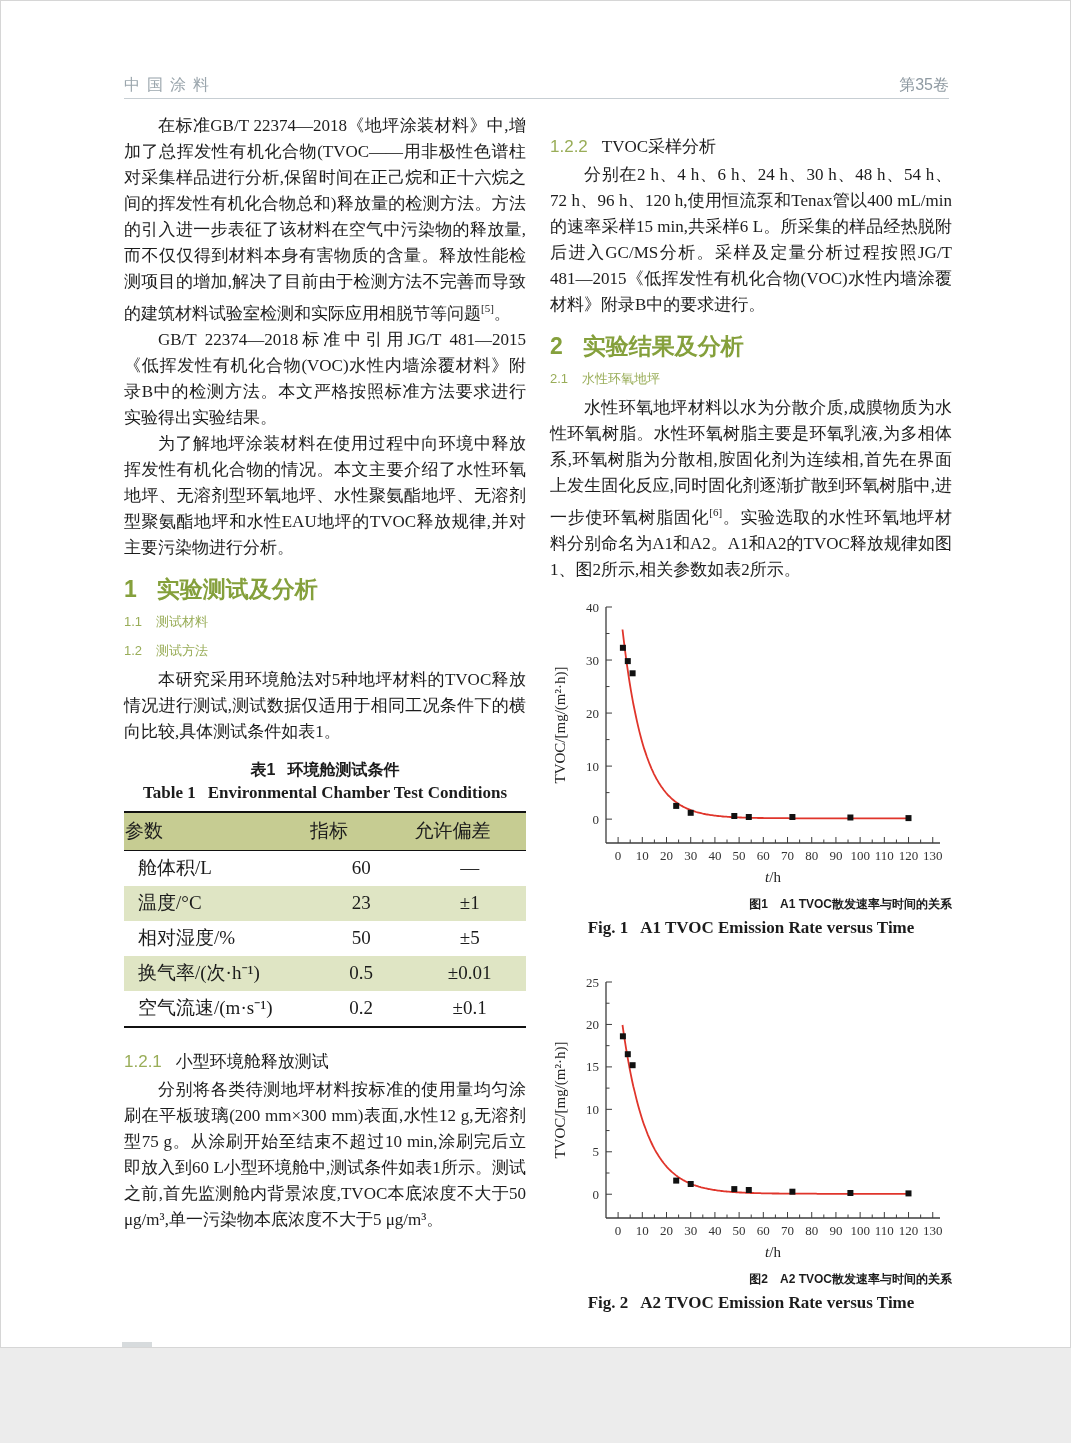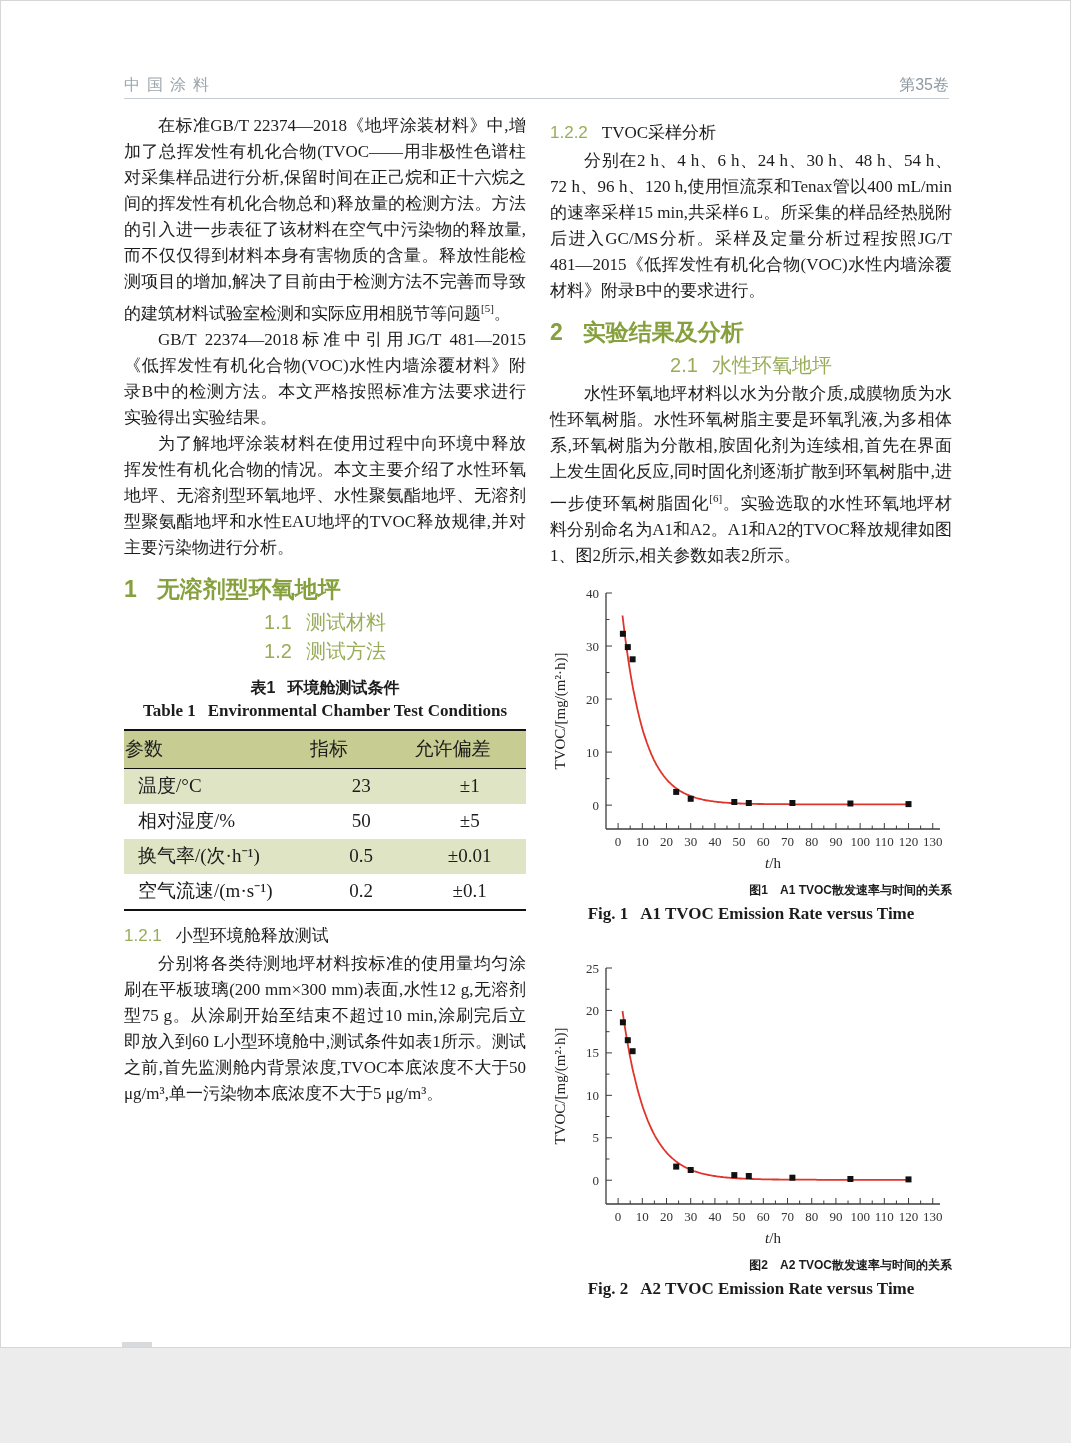--- a/index.html
+++ b/index.html
@@ -15,23 +15,23 @@
   
   .col{position:absolute;top:112px;width:402px;font-size:17px;line-height:26px;text-align:justify;}
   .col.left{left:123px;}
   .col.right{left:549px;}
   .col p{margin:0;text-indent:2em;}
   sup.ref{font-size:11px;}
   h1.sec{display:flex;align-items:baseline;margin:13px 0 6px;color:#85a03c;
          font-family:"Liberation Sans",sans-serif;font-size:23px;font-weight:bold;line-height:30px;}
   h1.sec .num{margin-right:20px;}
   h2.sub{display:flex;margin:5px 0 4px;color:#99ad58;font-family:"Liberation Sans",sans-serif;
-         font-size:20px;font-weight:normal;line-height:24px;justify-content:center;}
+         font-size:13px;font-weight:normal;line-height:24px;}
   h2.sub .num{margin-right:14px;}
-  h3.subsub{display:flex;margin:7px 0 2px;font-size:17px;font-weight:normal;line-height:26px;}
+  h3.subsub{display:flex;margin:21px 0 2px;font-size:17px;font-weight:normal;line-height:26px;}
   h3.subsub .num{color:#99ad58;margin-right:14px;font-family:"Liberation Sans",sans-serif;}
   
   .tbl-cap-zh{margin-top:14px;text-align:center;font-family:"Liberation Sans",sans-serif;
               font-weight:bold;font-size:16px;line-height:22px;}
   .tbl-cap-en{text-align:center;font-weight:bold;font-size:17px;line-height:24px;}
   .cap-label{margin-right:12px;}
   table.cond{width:100%;border-collapse:collapse;margin:6px 0 12px;
              border-top:2.5px solid #111;border-bottom:2.5px solid #111;font-size:19px;}
   table.cond th{background:#c6cc92;font-weight:normal;border-bottom:1.5px solid #111;height:35px;}
   table.cond td{height:33px;text-align:center;}
@@ -64,31 +64,32 @@
   <div class="volume">第35卷</div>
   <div class="head-rule"></div>
 
   <div class="col left">
     <p>在标准GB/T 22374—2018《地坪涂装材料》中,增加了总挥发性有机化合物(TVOC——用非极性色谱柱对采集样品进行分析,保留时间在正己烷和正十六烷之间的挥发性有机化合物总和)释放量的检测方法。方法的引入进一步表征了该材料在空气中污染物的释放量,而不仅仅得到材料本身有害物质的含量。释放性能检测项目的增加,解决了目前由于检测方法不完善而导致的建筑材料试验室检测和实际应用相脱节等问题<sup class="ref">[5]</sup>。</p>
     <p>GB/T 22374—2018标准中引用JG/T 481—2015《低挥发性有机化合物(VOC)水性内墙涂覆材料》附录B中的检测方法。本文严格按照标准方法要求进行实验得出实验结果。</p>
     <p>为了解地坪涂装材料在使用过程中向环境中释放挥发性有机化合物的情况。本文主要介绍了水性环氧地坪、无溶剂型环氧地坪、水性聚氨酯地坪、无溶剂型聚氨酯地坪和水性EAU地坪的TVOC释放规律,并对主要污染物进行分析。</p>
 
     <h1 class="sec">
       <span class="num">1</span>
-      <span>无溶剂型环氧地坪</span>
+      <span>实验测试及分析</span>
     </h1>
     <h2 class="sub">
       <span class="num">1.1</span>
       <span>测试材料</span>
     </h2>
 
     <h2 class="sub">
       <span class="num">1.2</span>
       <span>测试方法</span>
     </h2>
+    <p>本研究采用环境舱法对5种地坪材料的TVOC释放情况进行测试,测试数据仅适用于相同工况条件下的横向比较,具体测试条件如表1。</p>
 
     <div class="tbl-cap-zh">
       <span class="cap-label">表1</span><span>环境舱测试条件</span>
     </div>
     <div class="tbl-cap-en">
       <span class="cap-label">Table 1</span><span>Environmental Chamber Test Conditions</span>
     </div>
 
     <table class="cond">
       <colgroup>
@@ -97,20 +98,25 @@
           <col style="width:28%">
         </colgroup>
       <thead>
           <tr>
             <th>参数</th>
             <th>指标</th>
             <th>允许偏差</th>
           </tr>
         </thead>
       <tbody>
+          <tr>
+            <td>舱体积/L</td>
+            <td>60</td>
+            <td>—</td>
+          </tr>
           <tr class="alt">
             <td>温度/°C</td>
             <td>23</td>
             <td>±1</td>
           </tr>
           <tr>
             <td>相对湿度/%</td>
             <td>50</td>
             <td>±5</td>
           </tr>

